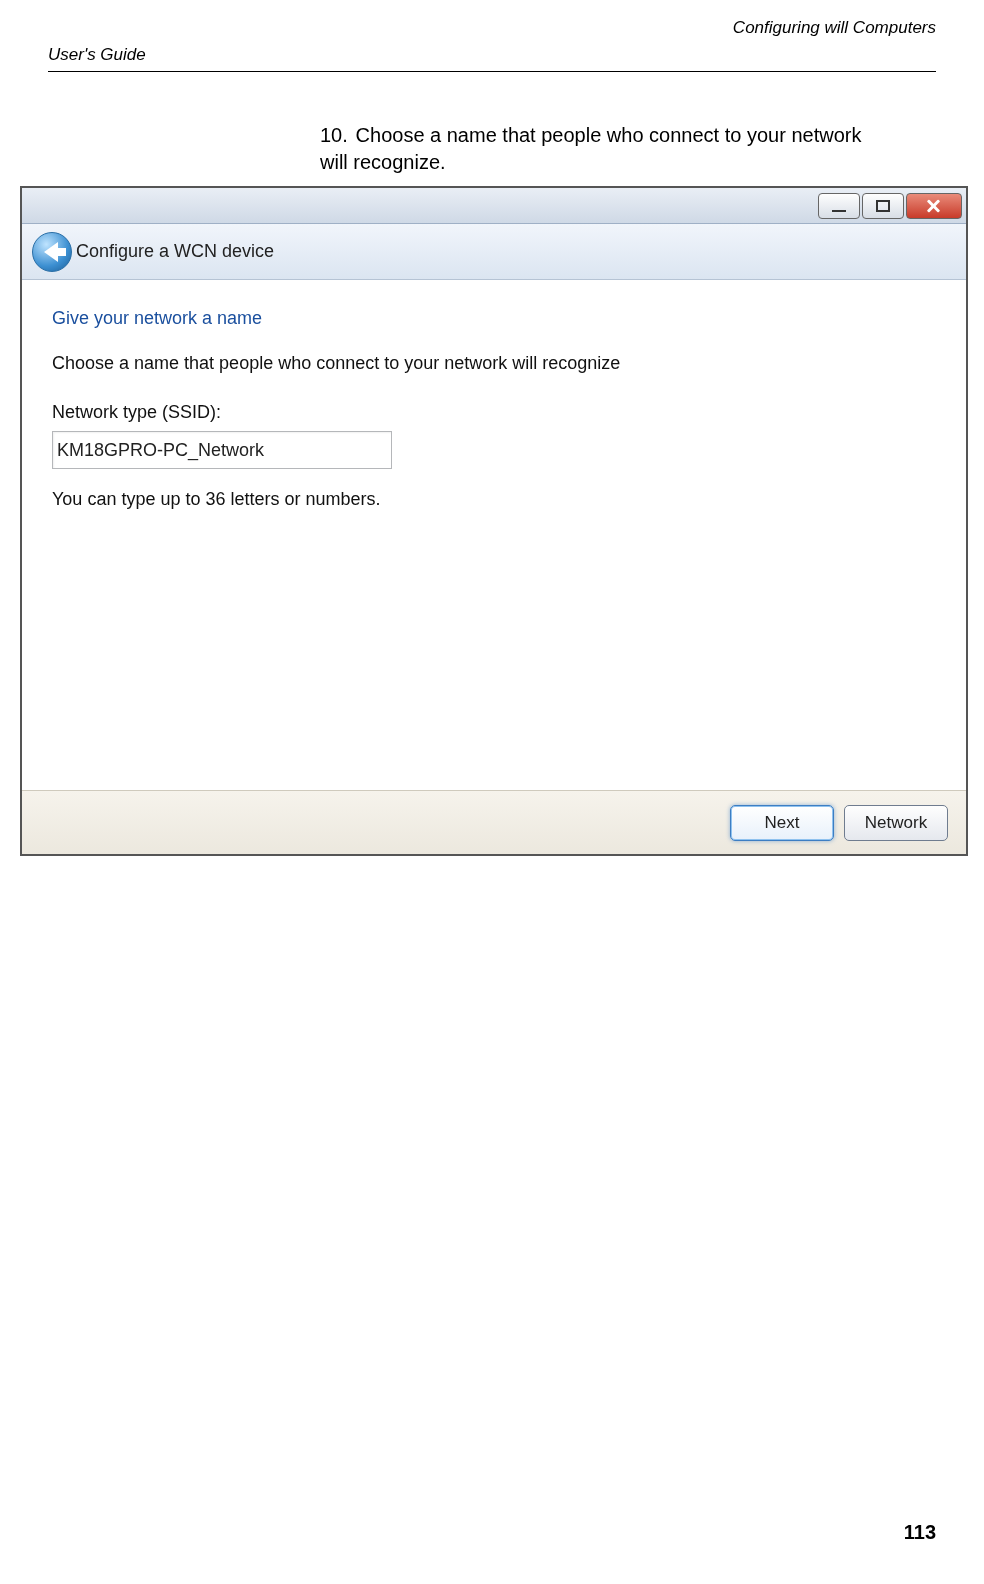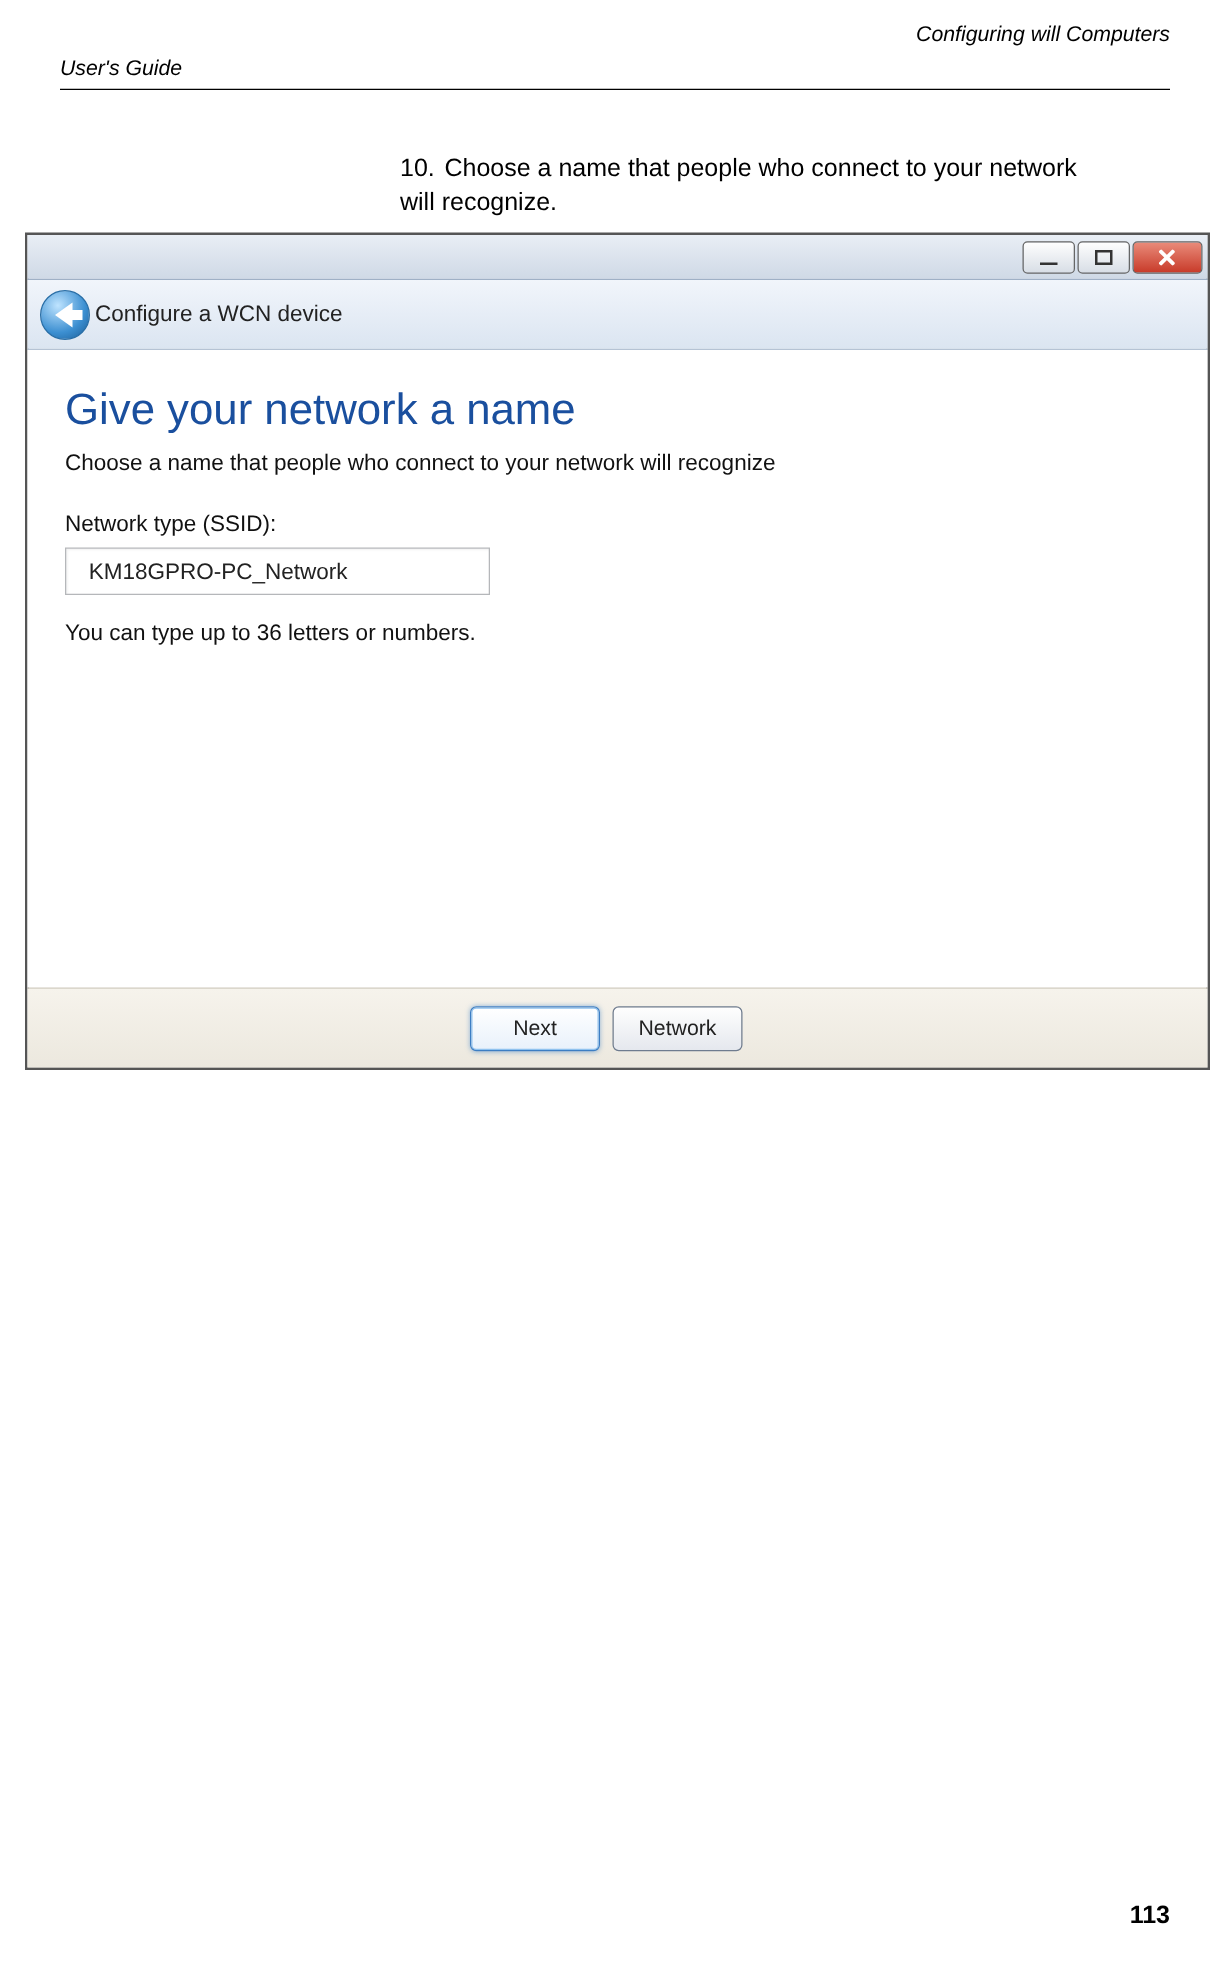--- a/index.html
+++ b/index.html
@@ -121,61 +121,61 @@
     color: #222;
   }
 
   .content-area {
     padding: 28px 30px 10px 30px;
     min-height: 510px;
     background: #fff;
   }
   .wizard-title {
     color: #1a4f9e;
-    font-size: 35px;
+    font-size: 18px;
     font-weight: 400;
-    margin-bottom: 12px;
+    margin-bottom: 24px;
     font-family: "Segoe UI", Arial, sans-serif;
   }
   .wizard-sub {
     font-size: 18px;
     color: #111;
     margin-bottom: 28px;
     font-family: "Segoe UI", Arial, sans-serif;
   }
   .field-label {
     font-size: 18px;
     color: #111;
     margin-bottom: 8px;
     font-family: "Segoe UI", Arial, sans-serif;
   }
   .ssid-input {
     width: 340px;
     height: 38px;
     border: 1px solid #b5b7ba;
     background: #fff;
     font-size: 18px;
-    padding: 4px 18px;
+    padding: 4px 4px;
     color: #222;
     font-family: "Segoe UI", Arial, sans-serif;
     box-shadow: inset 1px 1px 2px rgba(0,0,0,0.06);
   }
   .hint-text {
     margin-top: 20px;
     font-size: 18px;
     color: #111;
     font-family: "Segoe UI", Arial, sans-serif;
   }
 
   .button-bar {
     background: linear-gradient(#f6f3ec, #ece8de);
     border-top: 1px solid #cfcabd;
     height: 64px;
     display: flex;
-    justify-content: center;
+    justify-content: flex-end;
     align-items: center;
     padding-right: 18px;
     gap: 10px;
   }
   .wiz-btn {
     min-width: 104px;
     height: 36px;
     border: 1px solid #6f7c8f;
     border-radius: 5px;
     font-size: 17px;

